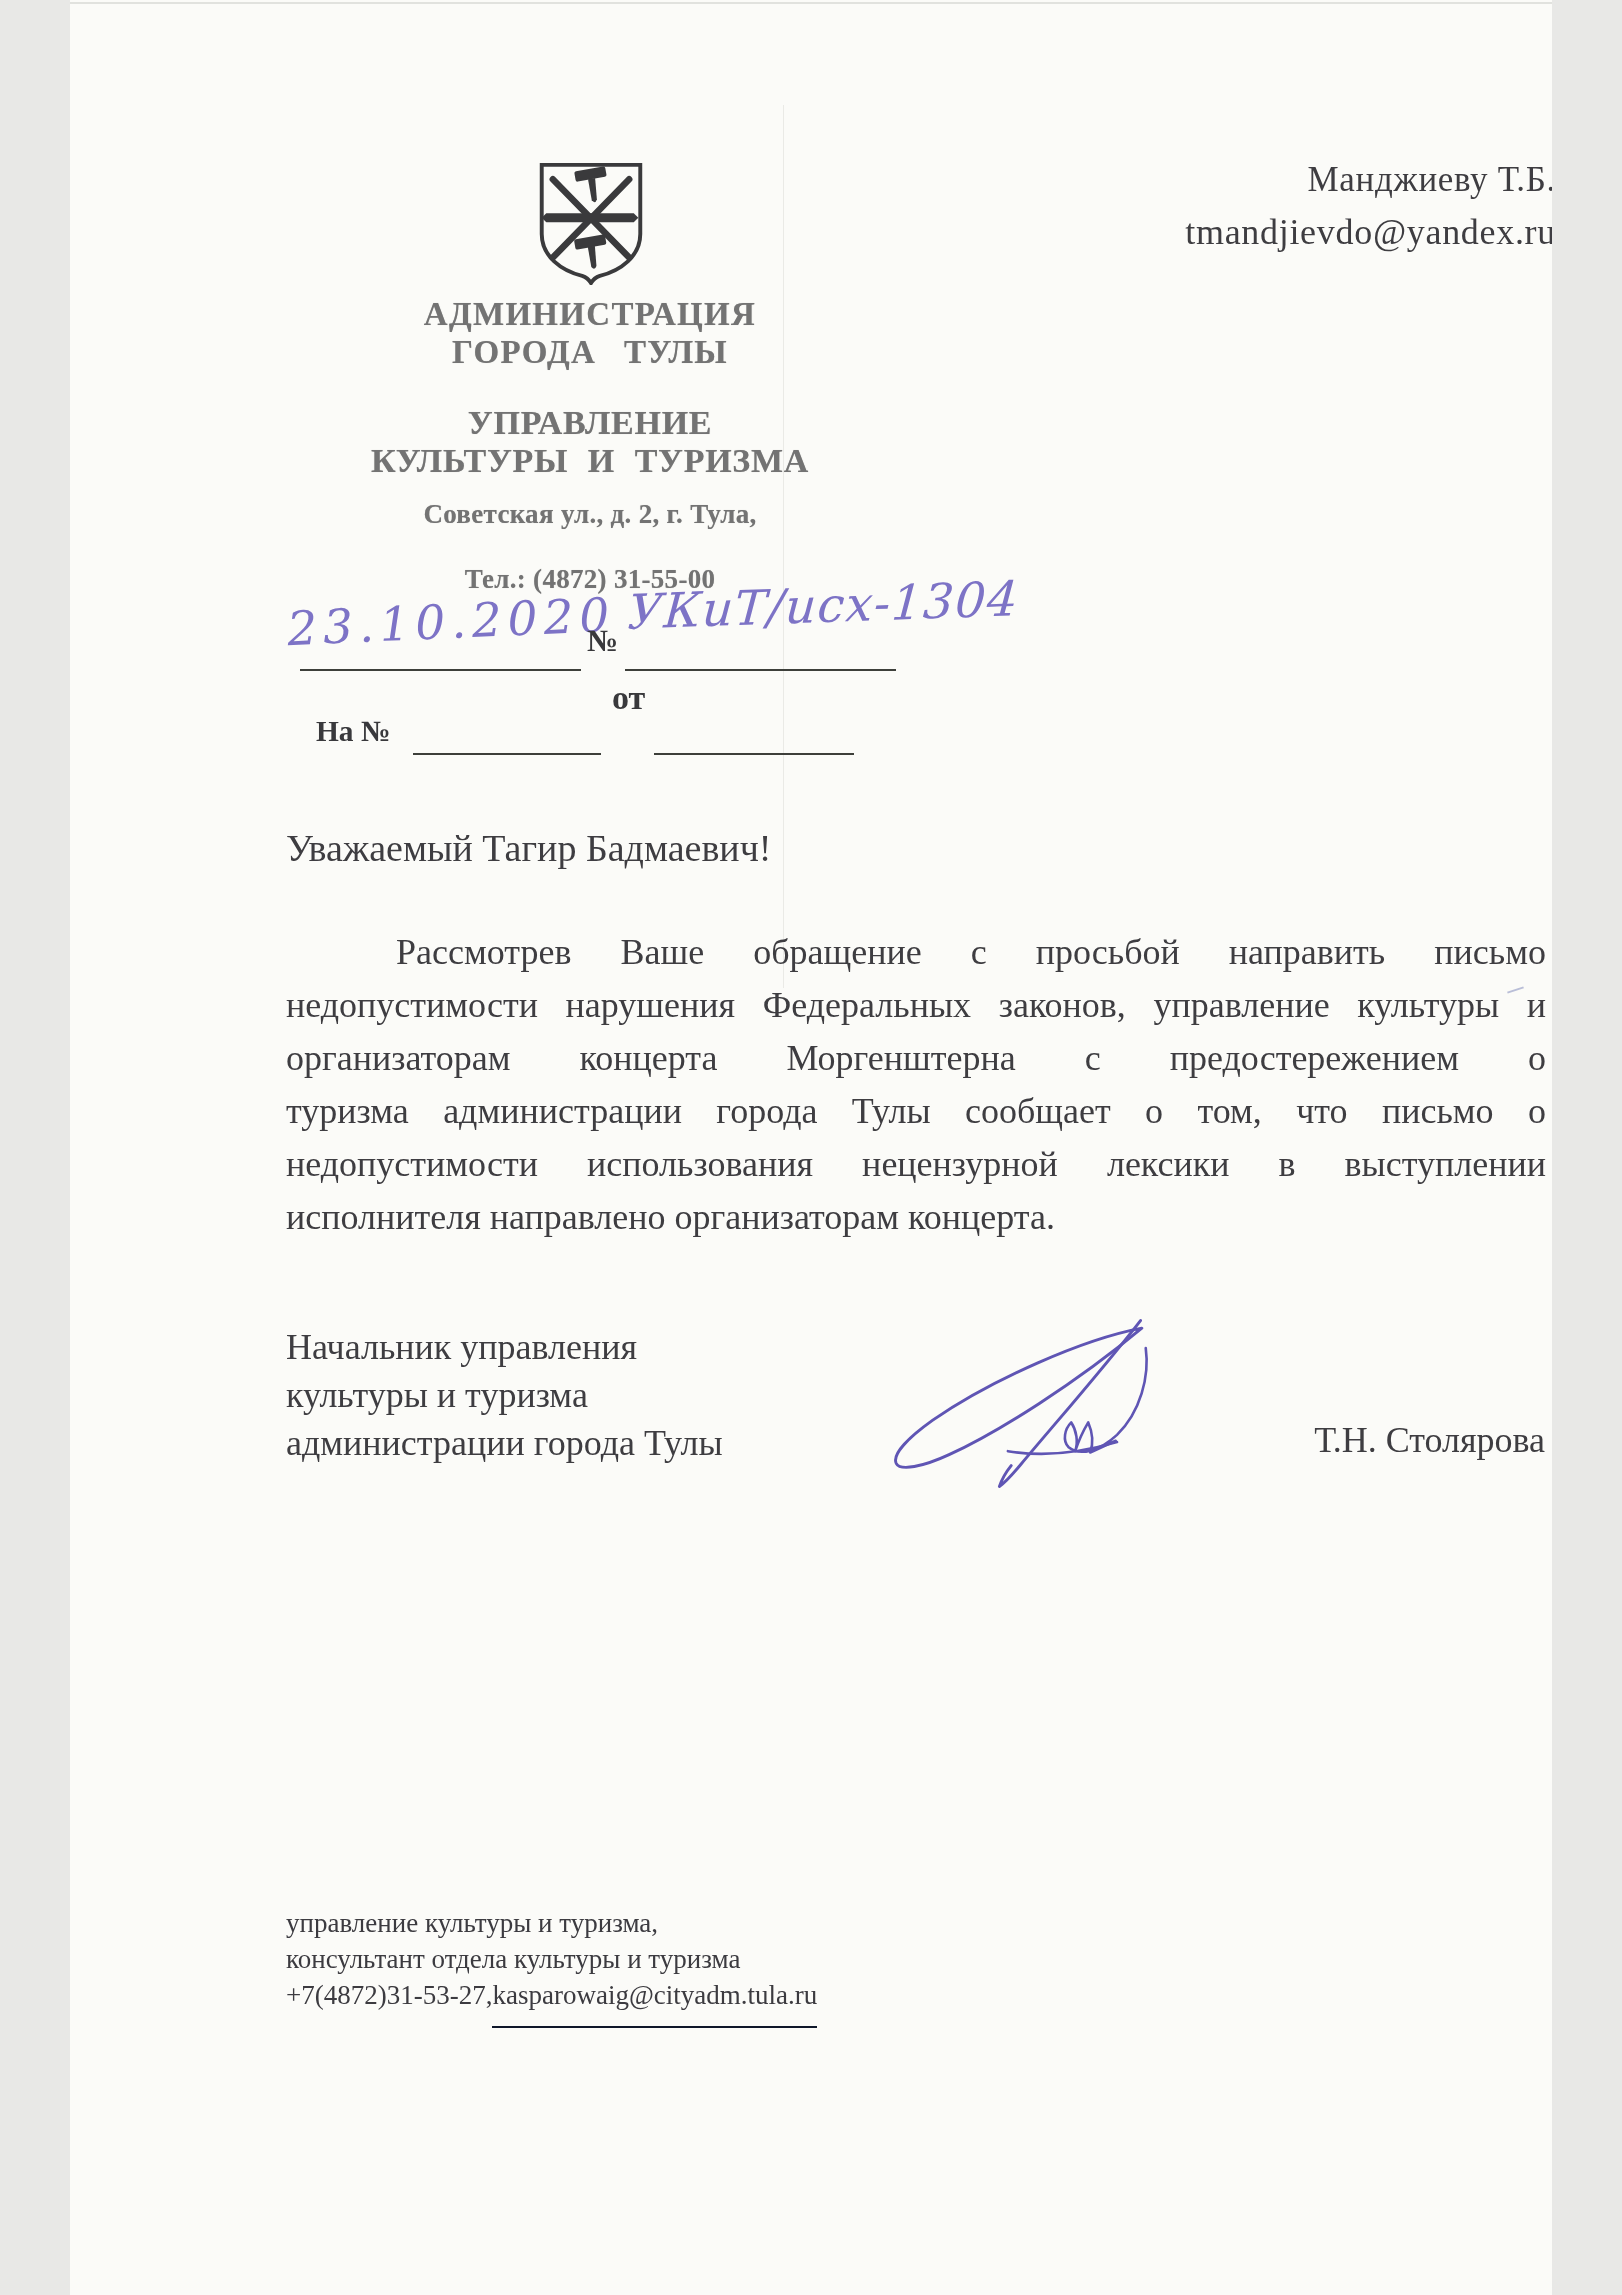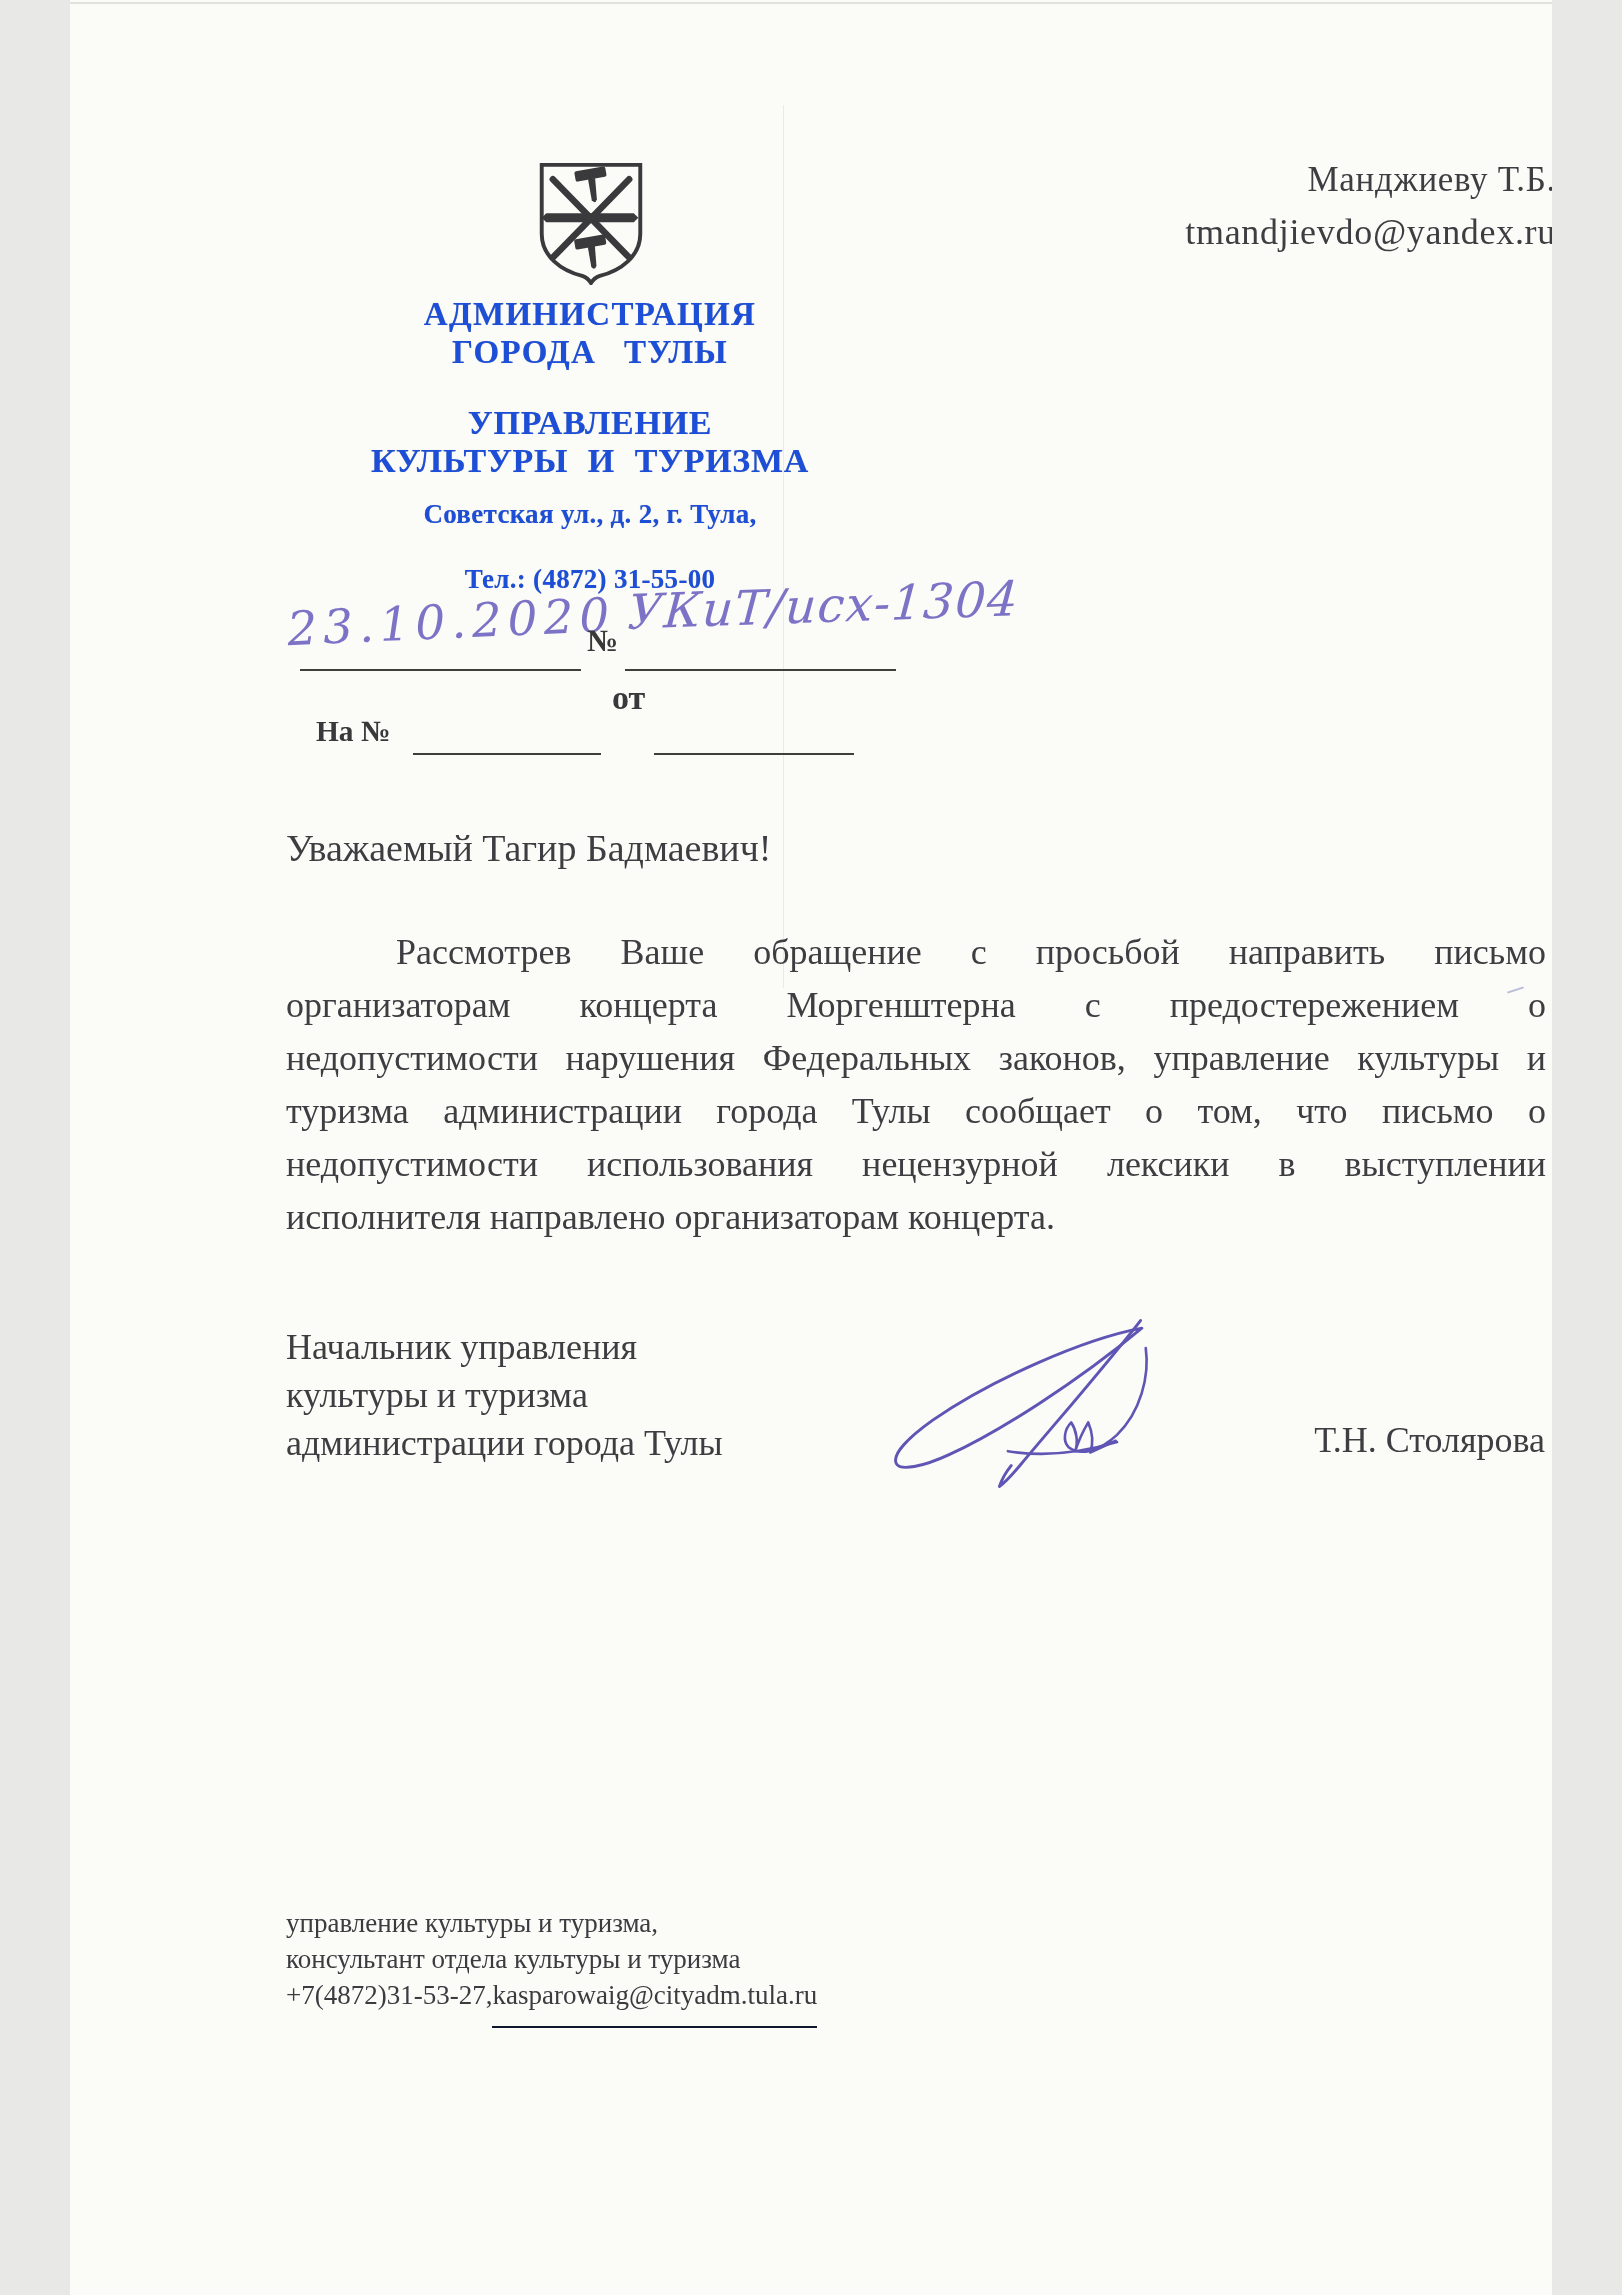--- a/index.html
+++ b/index.html
@@ -11,21 +11,21 @@
     overflow:hidden;
     font-family:"Liberation Serif","DejaVu Serif",serif;
     color:#3e3d41;
   }
   .abs{position:absolute;}
   .scan-edge{left:0;top:2px;width:100%;height:2px;background:#d3d4cf;opacity:.65;}
   .scan-streak{left:713px;top:105px;width:1.3px;height:883px;background:rgba(175,175,168,.22);}
   .recipient{left:949px;top:162px;width:537px;text-align:right;line-height:1.0;}
   .recipient .name{font-size:35px;letter-spacing:0.7px;}
   .recipient .email{font-size:36px;margin-top:17px;letter-spacing:0.7px;}
-  .letterhead-line{left:209px;width:622px;text-align:center;font-weight:bold;color:#1d4ed8;
+  .letterhead-line{left:209px;width:622px;text-align:center;font-weight:bold;color:#737373;
     text-shadow:0 0 0.7px rgba(70,70,70,.4);}
   .org{font-size:33px;letter-spacing:1.3px;}
   .org2{word-spacing:18.3px;}
   .dept{font-size:34px;letter-spacing:0.7px;}
   .dept2{word-spacing:10.5px;}
   .addr{font-size:27px;letter-spacing:0.3px;}
   .rule{background:#3d3f3a;height:2px;}
   .hand{
     font-family:"DejaVu Serif",serif;font-style:italic;
     color:#7d73c6;white-space:nowrap;
@@ -94,22 +94,22 @@
 
   <div class="abs ref-label" style="left:246px;top:715px;font-size:29.4px;">На №</div>
   <div class="abs rule" style="left:343px;top:753px;width:188px;"></div>
   <div class="abs ref-label" style="left:542px;top:679px;font-size:34px;">от</div>
   <div class="abs rule" style="left:584px;top:753px;width:200px;"></div>
 
   <div class="abs salutation">Уважаемый Тагир Бадмаевич!</div>
 
   <div class="abs body-block">
     <div class="body-line first">Рассмотрев Ваше обращение с просьбой направить письмо</div>
+    <div class="body-line">недопустимости нарушения Федеральных законов, управление культуры и</div>
     <div class="body-line">организаторам концерта Моргенштерна с предостережением о</div>
-    <div class="body-line">недопустимости нарушения Федеральных законов, управление культуры и</div>
     <div class="body-line">туризма администрации города Тулы сообщает о том, что письмо о</div>
     <div class="body-line">недопустимости использования нецензурной лексики в выступлении</div>
     <div class="body-line last">исполнителя направлено организаторам концерта.</div>
   </div>
 
   <div class="abs sig-titles">
     <div>Начальник управления</div>
     <div>культуры и туризма</div>
     <div>администрации города Тулы</div>
   </div>

